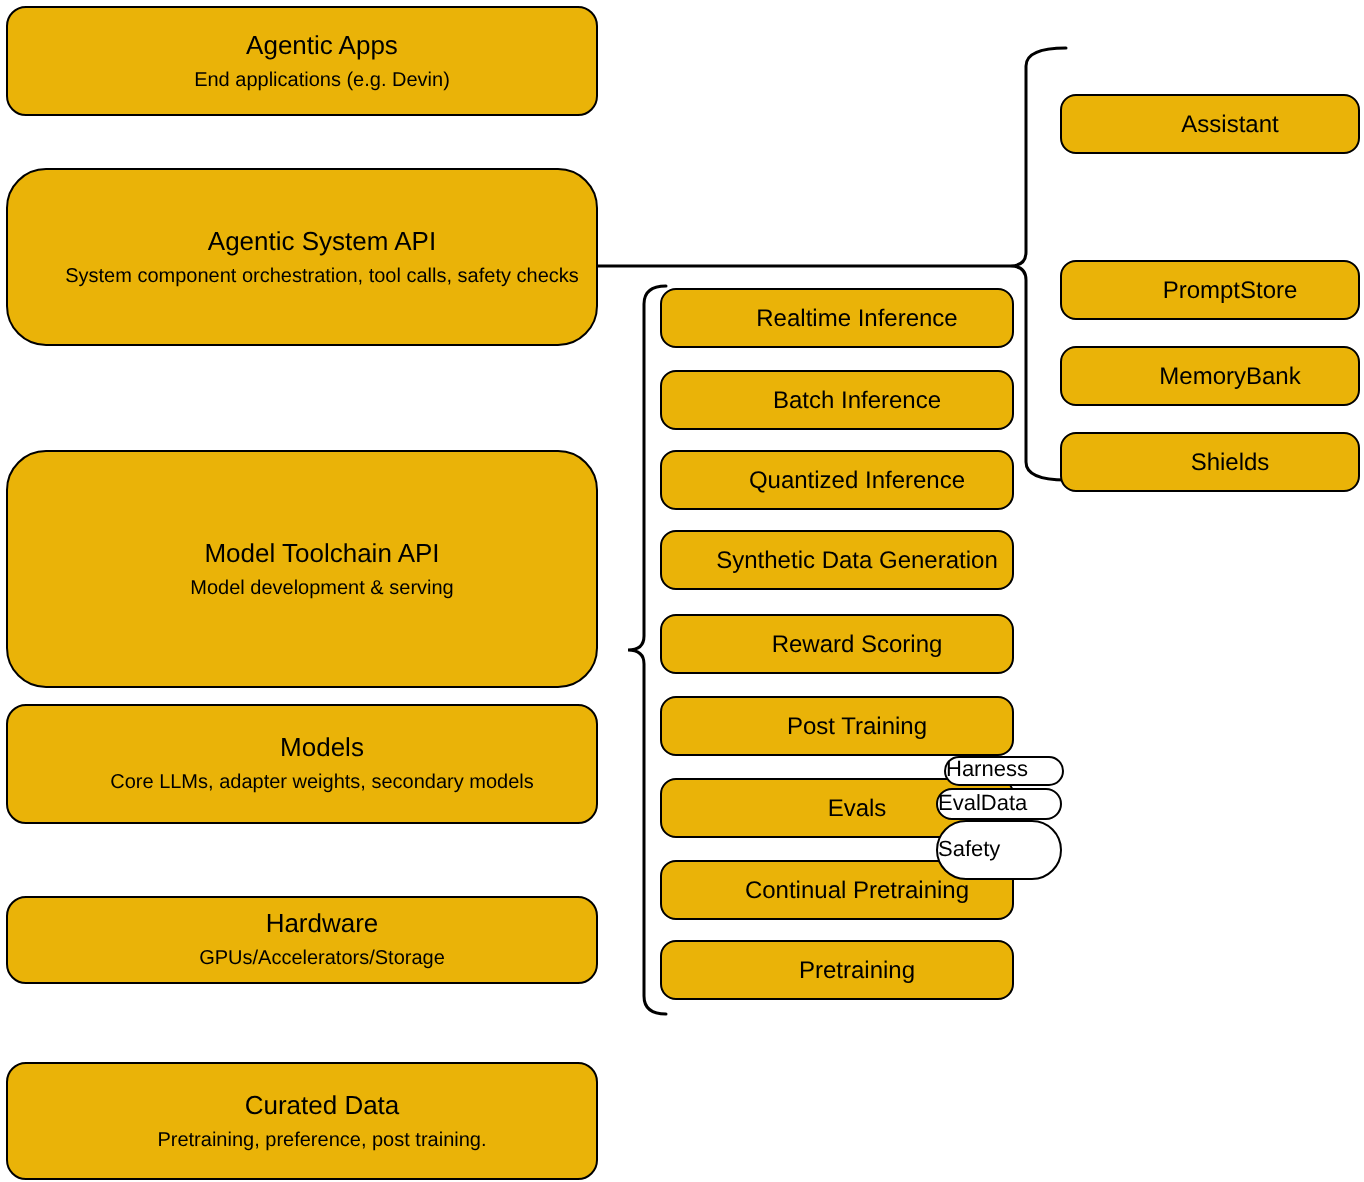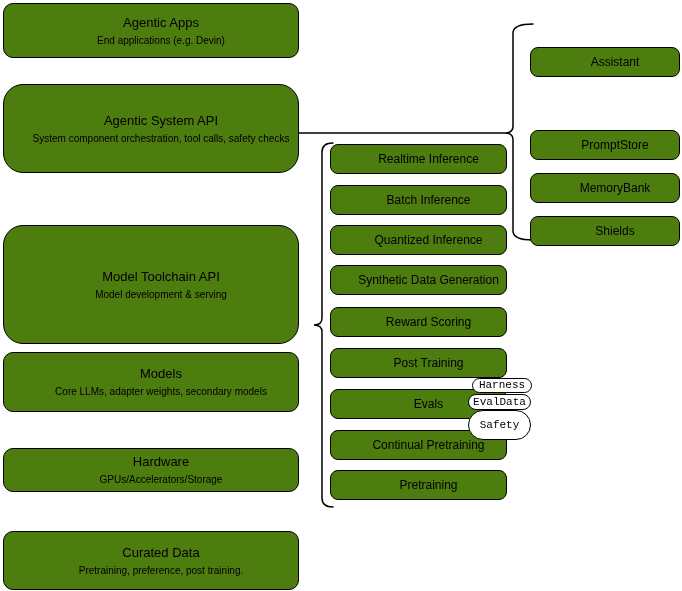--- a/index.html
+++ b/index.html
@@ -17,21 +17,21 @@
   }
   .overlay {
     position: absolute;
     left: 0; top: 0;
     width: 682px; height: 591px;
     pointer-events: none;
   }
   .node {
     position: absolute;
     box-sizing: border-box;
-    background: #4d7c0f;
+    background: #eab308;
     border: 1.5px solid #000000;
     display: flex;
     flex-direction: column;
     align-items: center;
     justify-content: center;
     text-align: center;
     padding-left: 20px;
   }
   .lbox {
     left: 3px;
@@ -60,26 +60,25 @@
     margin-top: 12px;
   }
   .pill {
     position: absolute;
     box-sizing: border-box;
     background: #ffffff;
     border: 1.5px solid #000000;
     border-radius: 999px;
     display: flex;
     align-items: center;
-    justify-content: center;
+    justify-content: flex-start;
     font-size: 11px;
     line-height: 11px;
     white-space: nowrap;
     z-index: 3;
-    font-family: Liberation Mono, monospace;
   }
 </style>
 </head>
 <body>
 
 <div class="canvas">
 
   <svg class="overlay" viewBox="0 0 682 591" xmlns="http://www.w3.org/2000/svg">
     <path d="M 299 133 L 505 133" fill="none" stroke-width="1.5" stroke="#000000"></path>
     <path d="M 333 143 Q 322 143 322 152 L 322 318 Q 322 325 314 325 Q 322 325 322 332 L 322 498 Q 322 507 333 507" fill="none" stroke-width="1.5" stroke-linecap="round" stroke="#000000"></path>

